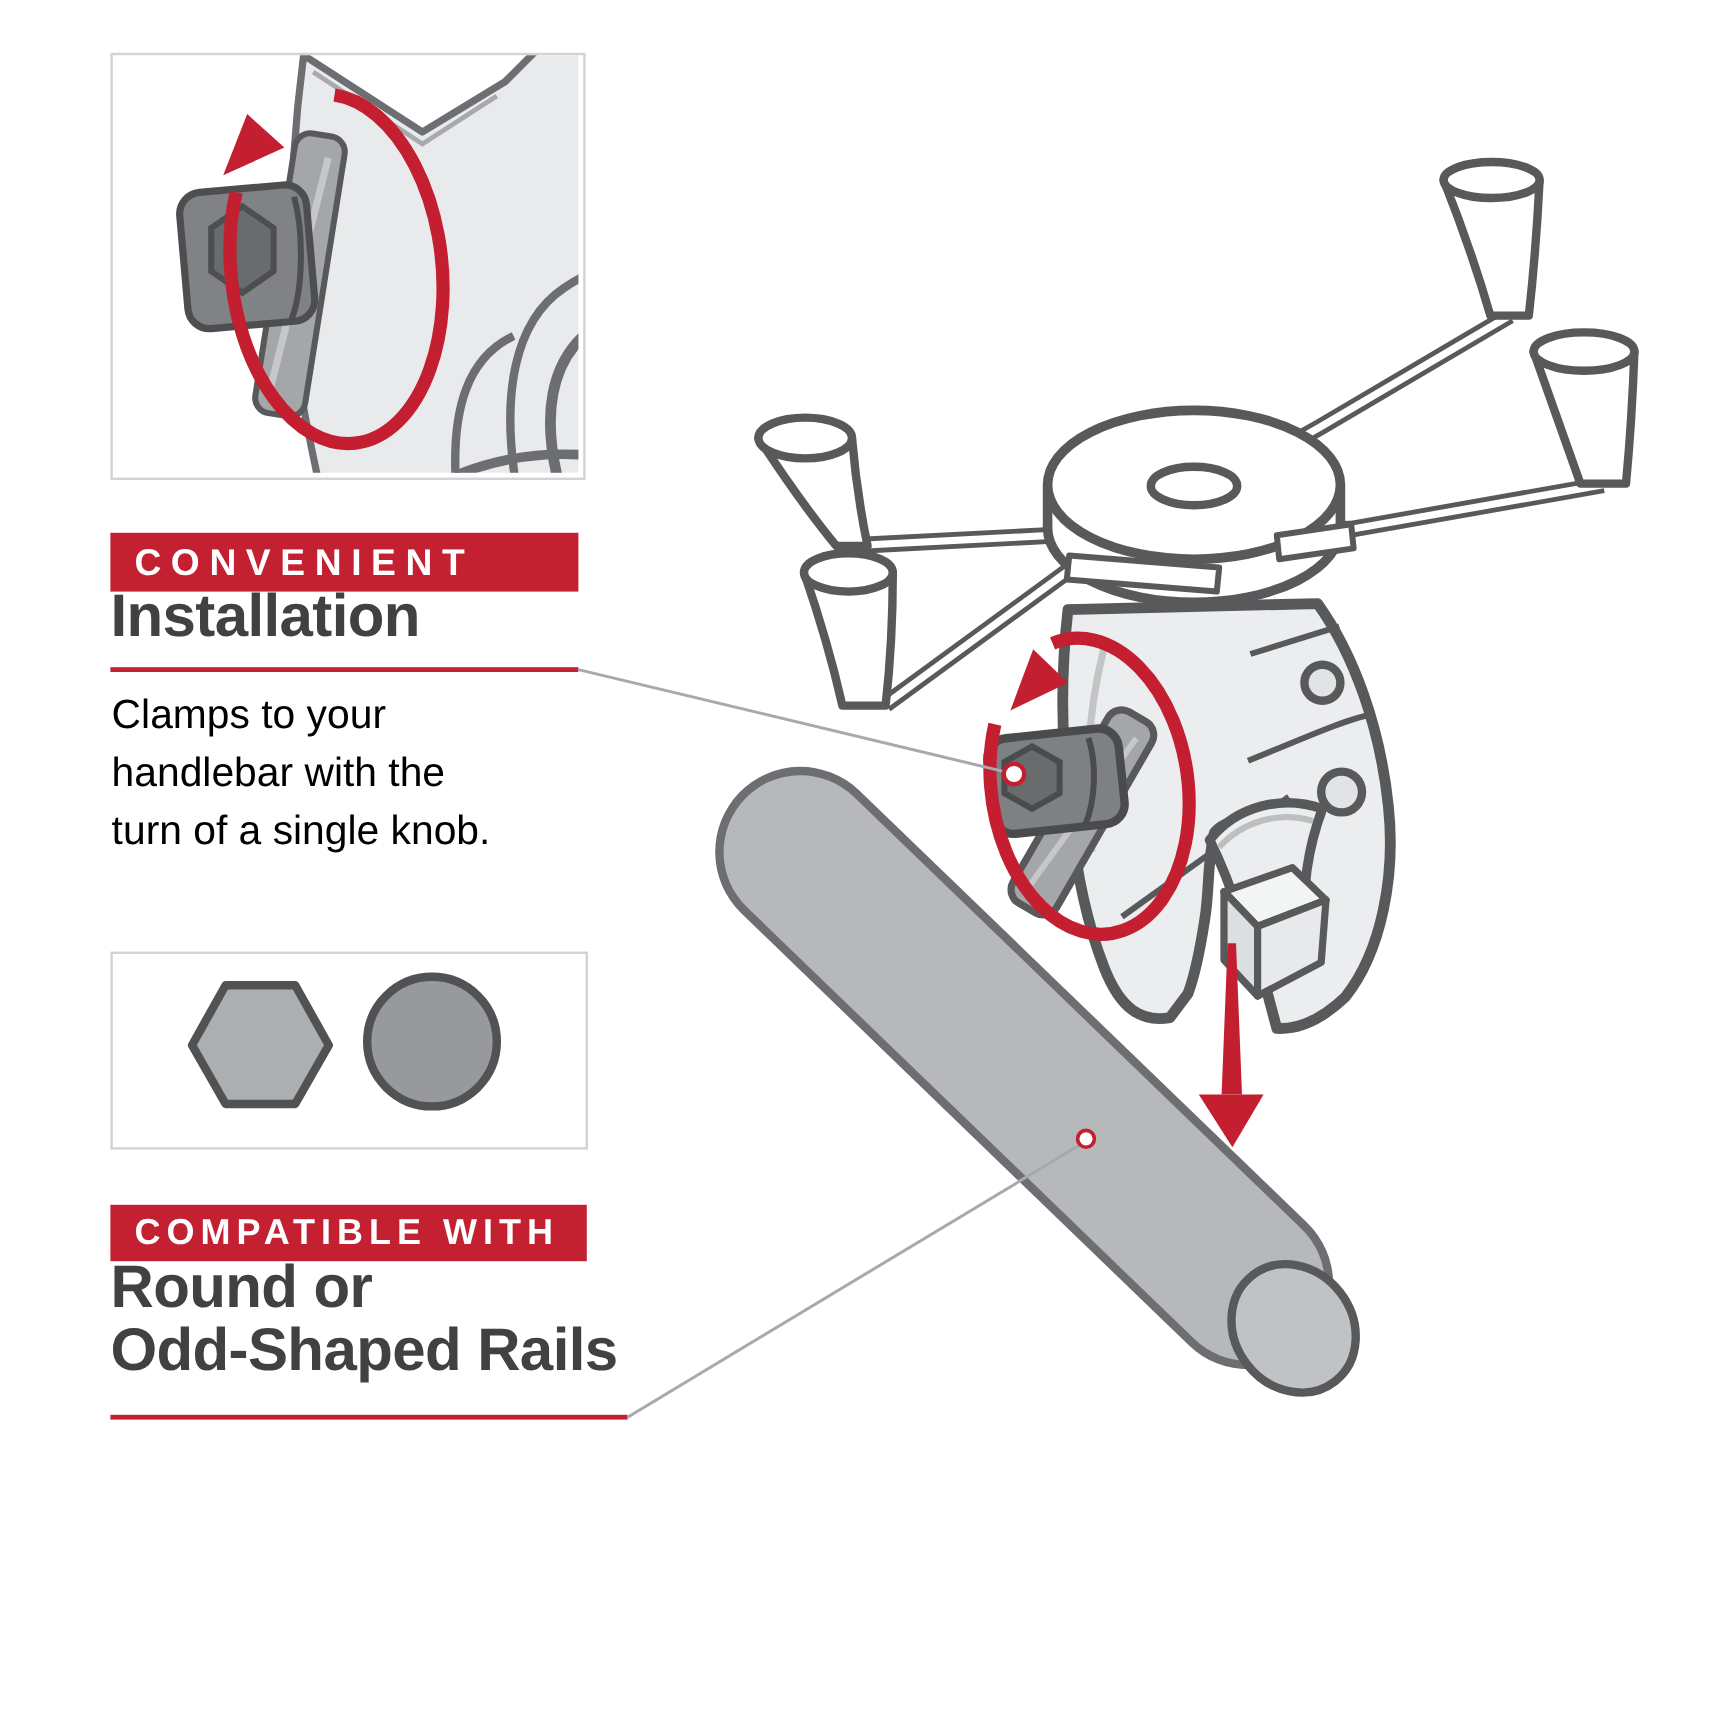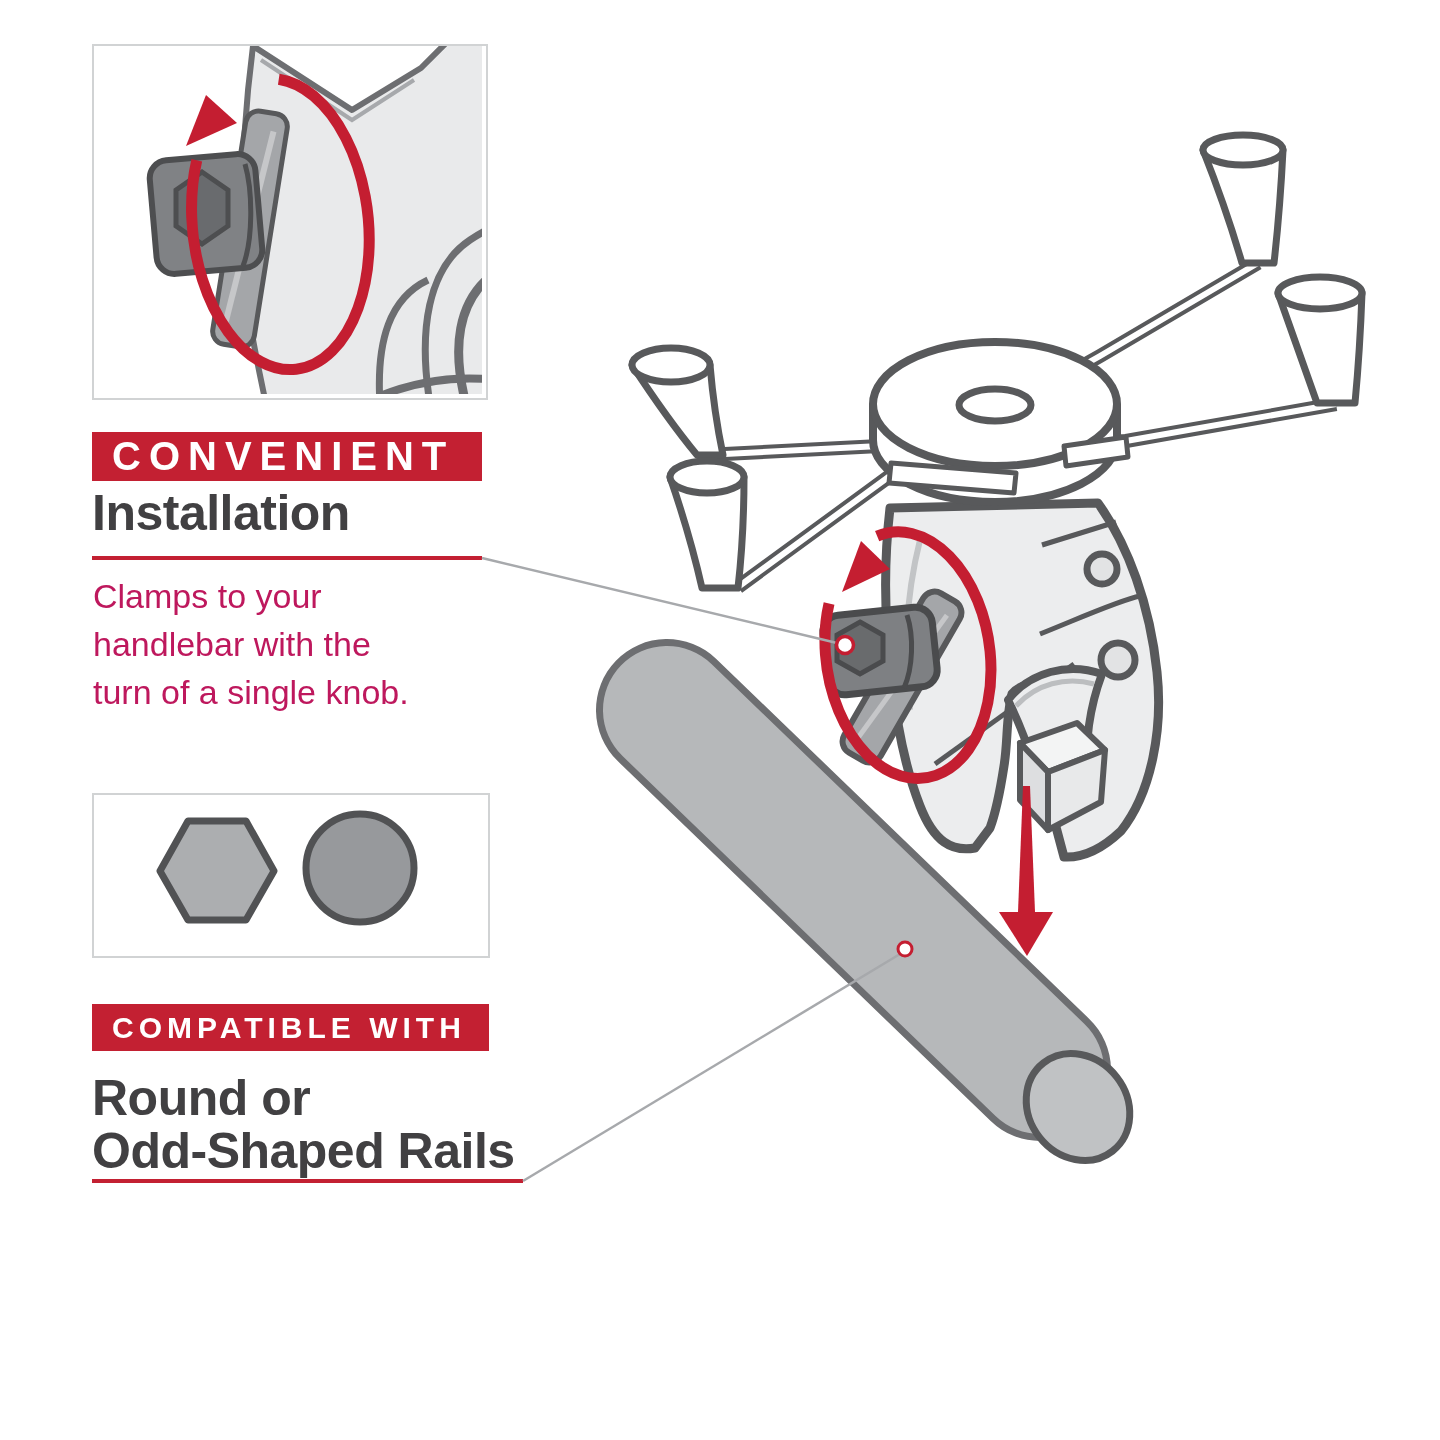--- a/index.html
+++ b/index.html
@@ -1,28 +1,28 @@
 <!DOCTYPE html>
 <html><head>
 <meta charset="utf-8">
 <style>
   html,body{margin:0;padding:0;background:#ffffff;}
   #stage{position:relative;width:1440px;height:1440px;background:#ffffff;overflow:hidden;
          font-family:"Liberation Sans", sans-serif;}
   .abs{position:absolute;}
   .box{border:2px solid #D1D3D4;background:#ffffff;}
   .banner{background:#C32032;color:#ffffff;font-weight:700;}
-  #banner-installation{left:92px;top:432px;width:390px;height:49px;line-height:49px;
-      font-size:40px;letter-spacing:8px;padding-left:20px;box-sizing:border-box;}
+  #banner-installation{left:92px;top:444px;width:390px;height:49px;line-height:49px;
+      font-size:31px;letter-spacing:8px;padding-left:20px;box-sizing:border-box;}
   #banner-compat{left:92px;top:993px;width:397px;height:47px;line-height:47px;
       font-size:30px;letter-spacing:5px;padding-left:20px;box-sizing:border-box;margin-top:11px;}
   .heading{color:#414042;font-weight:700;white-space:pre-line;}
   #h-installation{left:92px;top:486px;font-size:50px;line-height:54px;letter-spacing:-0.5px;}
-  #h-compat{left:92px;top:1046px;font-size:50px;line-height:53px;letter-spacing:-0.5px;margin-top:26px;}
-  .bodytext{color:#be185d;font-size:34px;line-height:48px;white-space:pre-line;}
+  #h-compat{left:92px;top:1046px;font-size:50px;line-height:53px;letter-spacing:-0.5px;}
+  .bodytext{color:#000000;font-size:34px;line-height:48px;white-space:pre-line;}
   #body-installation{left:93px;top:572px;width:420px;}
   #body-compat{left:93px;top:1212px;width:540px;}
   .rule{background:#C32032;height:4px;}
   #rule1{left:92px;top:556px;width:390px;}
   #rule2{left:92px;top:1179px;width:431px;}
   #inset-box{left:92px;top:44px;width:392px;height:352px;}
   #shapes-box{left:92px;top:793px;width:394px;height:161px;}
   #gfx{left:0;top:0;pointer-events:none;}
 </style>
 </head>

